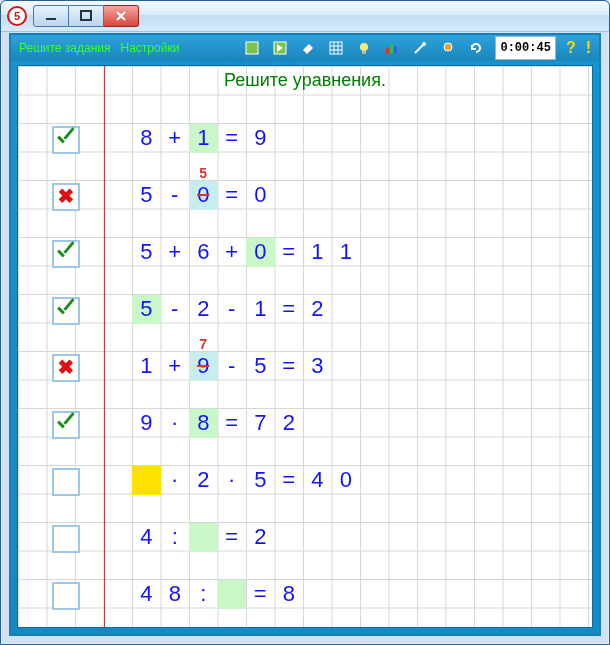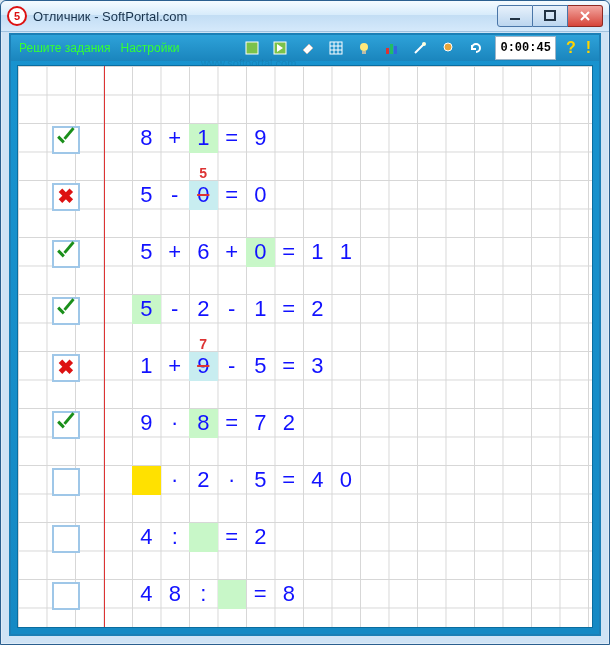--- a/index.html
+++ b/index.html
@@ -66,21 +66,20 @@
   
   .wm{position:absolute;left:114px;top:-4px;font:700 26px Arial;color:#00000012;letter-spacing:2px;pointer-events:none}
   .wm2{position:absolute;left:190px;top:22px;font:400 11px Arial;color:#00000018;pointer-events:none}
 </style>
 </head>
 <body>
 
 <div class="window">
   <div class="titlebar">
     <div class="app-icon">5</div>
-    <div class="title-text">Отличник - SoftPortal.com</div>
     <div class="win-btns">
       <div class="win-btn">
         <svg width="12" height="12">
             <rect x="1" y="8" width="10" height="2" fill="#2a4"></rect>
             <rect x="1" y="8" width="10" height="2" fill="#234"></rect>
           </svg>
       </div>
       <div class="win-btn">
         <svg width="12" height="12">
             <rect x="1" y="1" width="10" height="9" fill="none" stroke="#234" stroke-width="2"></rect>
@@ -153,20 +152,21 @@
           </svg>
         </div>
       <div class="timer">0:00:45</div>
       <div class="q">?</div>
       <div class="bang">!</div>
     </div>
 
     <div class="sheet">
       <div class="grid"></div>
       <div class="margin-line"></div>
+      <div class="heading">Решите уравнения.</div>
       <div class="rows" id="rows">
           <div class="status-box ok" style="left: 34px; top: 60px;"></div>
           <div class="cell" style="left: 114px; top: 58px;">8</div>
           <div class="cell" style="left: 142.5px; top: 58px;">+</div>
           <div class="cell hl-green" style="left: 171px; top: 58px;">1</div>
           <div class="cell" style="left: 199.5px; top: 58px;">=</div>
           <div class="cell" style="left: 228px; top: 58px;">9</div>
           <div class="status-box bad" style="left: 34px; top: 117px;"></div>
           <div class="cell" style="left: 114px; top: 115px;">5</div>
           <div class="cell" style="left: 142.5px; top: 115px;">-</div>

